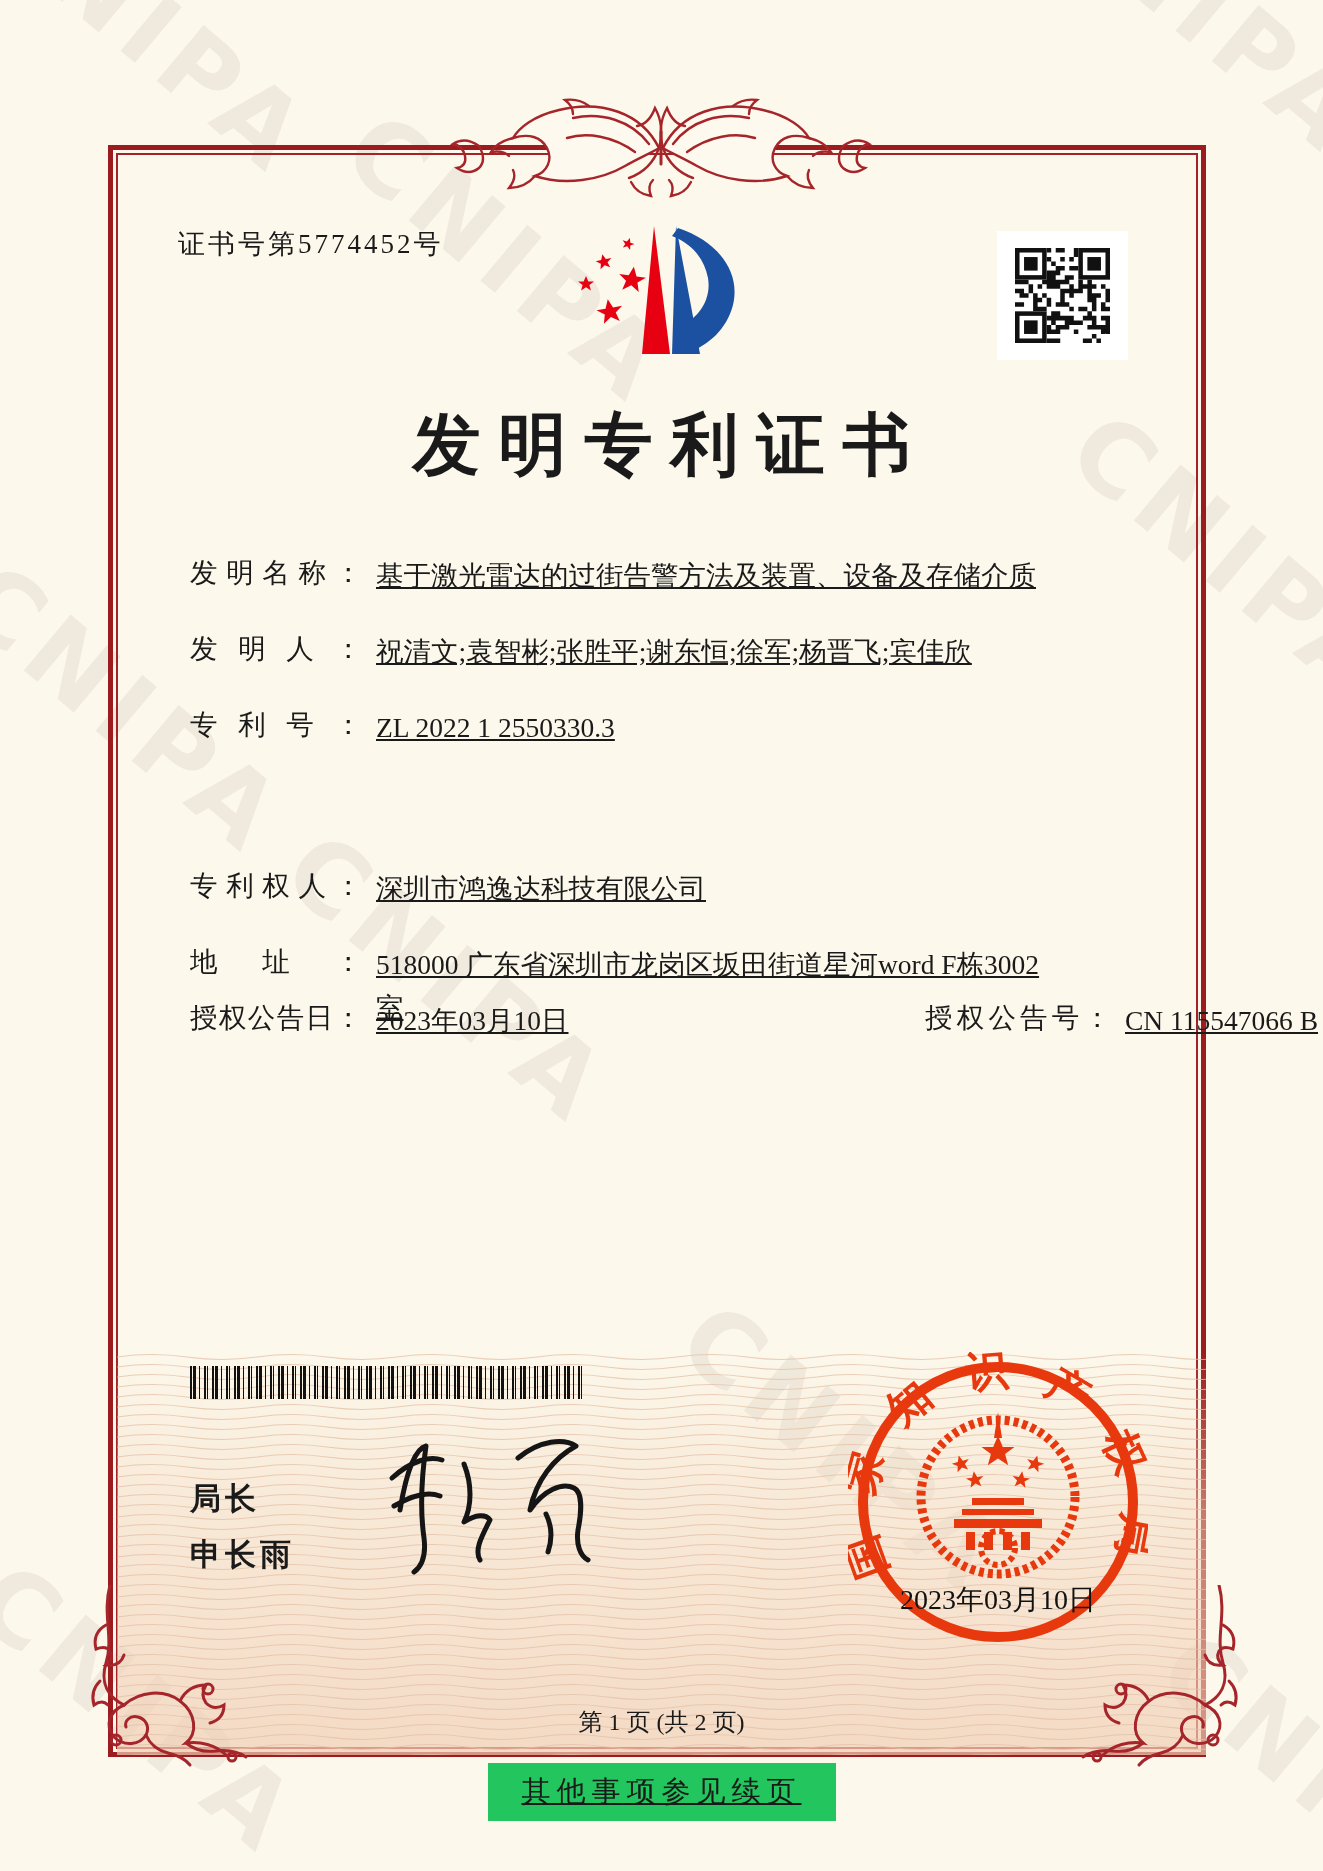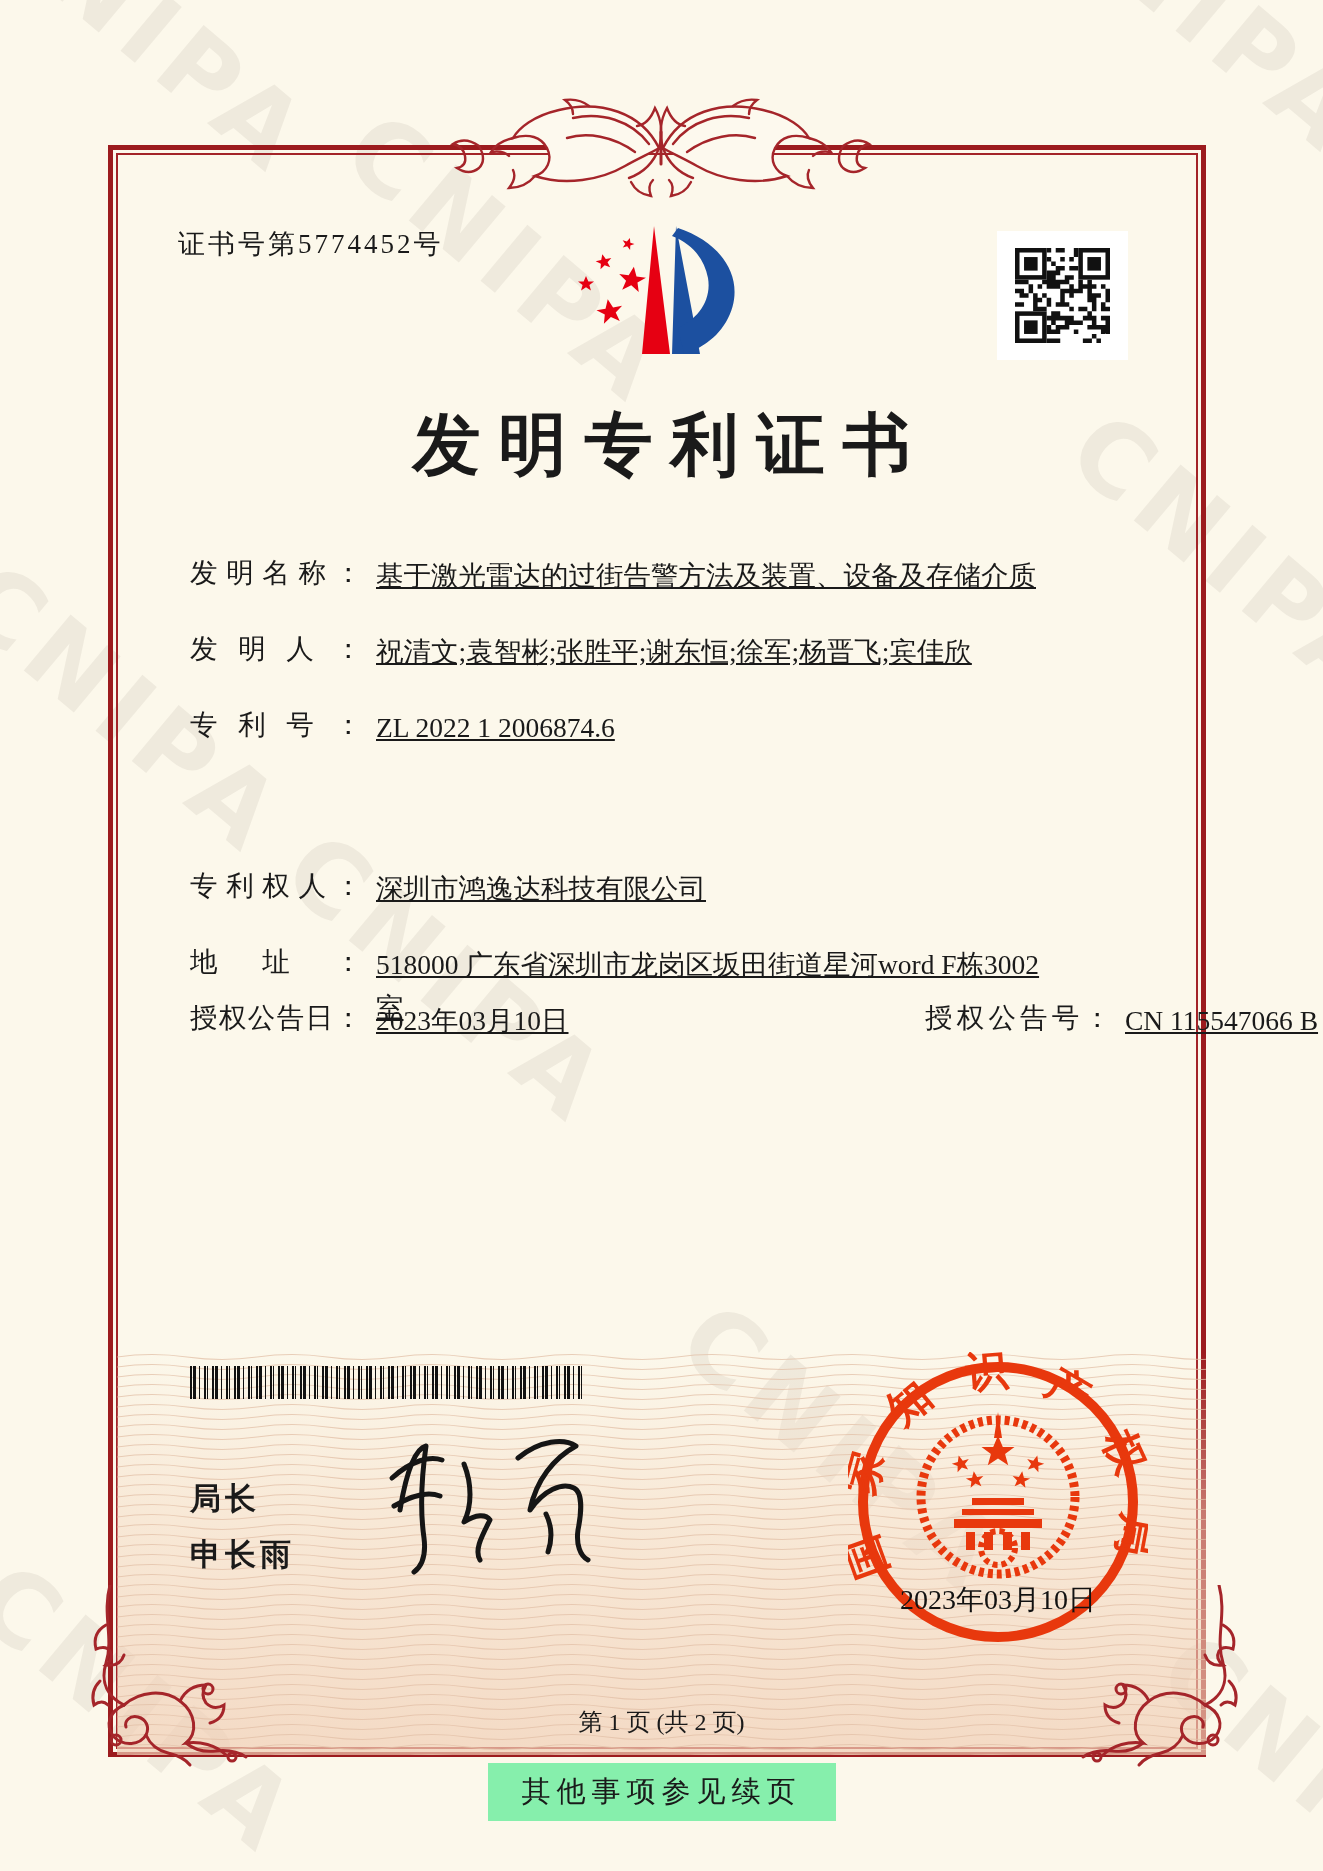--- a/index.html
+++ b/index.html
@@ -40,22 +40,22 @@
       #111 9px 10px,transparent 10px 14px,#111 14px 16px,transparent 16px 17px,
       #111 17px 18px,transparent 18px 22px);}
   .signer-title{position:absolute;left:190px;top:1478px;font-size:31px;font-weight:600;
       font-family:"Liberation Sans","DejaVu Sans",sans-serif;letter-spacing:4px;}
   .signer-name{position:absolute;left:190px;top:1534px;font-size:31px;font-weight:600;
       font-family:"Liberation Sans","DejaVu Sans",sans-serif;letter-spacing:4px;text-align:right;}
   .sig{position:absolute;left:378px;top:1414px;}
   .seal{position:absolute;left:848px;top:1352px;}
   .page-no{position:absolute;left:0;top:1706px;width:1323px;text-align:center;font-size:24px;}
   .cont-note{position:absolute;left:0;top:1763px;width:1323px;text-align:center;}
-  .cont-note span{display:inline-block;background:#86efac;padding:9px 34px;font-size:29px;
-      letter-spacing:6px;}
+  .cont-note span{display:inline-block;background:#22c55e;padding:9px 34px;font-size:29px;
+      letter-spacing:6px;text-decoration:underline;}
   
   .orn-top{position:absolute;left:391px;top:86px;}
   .orn-bl{position:absolute;left:80px;top:1585px;}
   .orn-br{position:absolute;left:1064px;top:1585px;transform:scaleX(-1);}
 </style>
 </head>
 <body>
 
 <div class="page">
 
@@ -177,21 +177,21 @@
 
   <div class="title">发明专利证书</div>
 
   <div class="frow" style="top:555px">
     <span class="flabel">发明名称：</span><span class="fval">基于激光雷达的过街告警方法及装置、设备及存储介质</span>
   </div>
   <div class="frow" style="top:631px">
     <span class="flabel">发明人：</span><span class="fval">祝清文;袁智彬;张胜平;谢东恒;徐军;杨晋飞;宾佳欣</span>
   </div>
   <div class="frow" style="top:707px">
-    <span class="flabel">专利号：</span><span class="fval">ZL 2022 1 2006874.6</span>
+    <span class="flabel">专利号：</span><span class="fval">ZL 2022 1 2550330.3</span>
   </div>
   <div class="frow" style="top:868px">
     <span class="flabel">专利权人：</span><span class="fval">深圳市鸿逸达科技有限公司</span>
   </div>
   <div class="frow" style="top:944px">
     <span class="flabel">地址：</span><span class="fval">518000 广东省深圳市龙岗区坂田街道星河word F栋3002
 室</span>
   </div>
   <div class="frow" style="top:1000px">
     <span class="flabel">授权公告日：</span><span class="fval">2023年03月10日</span>

